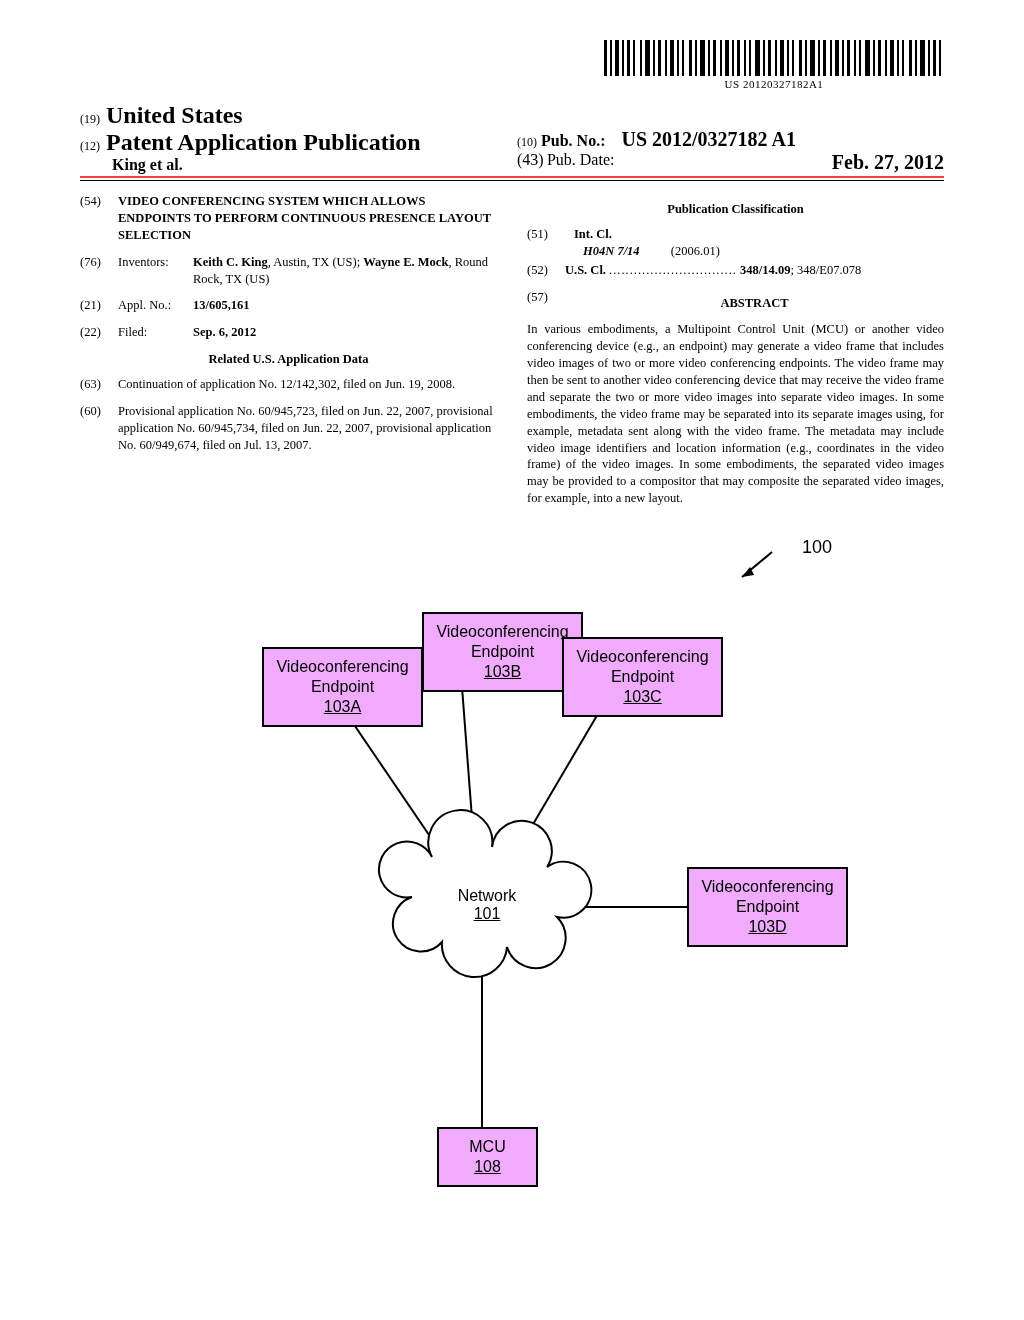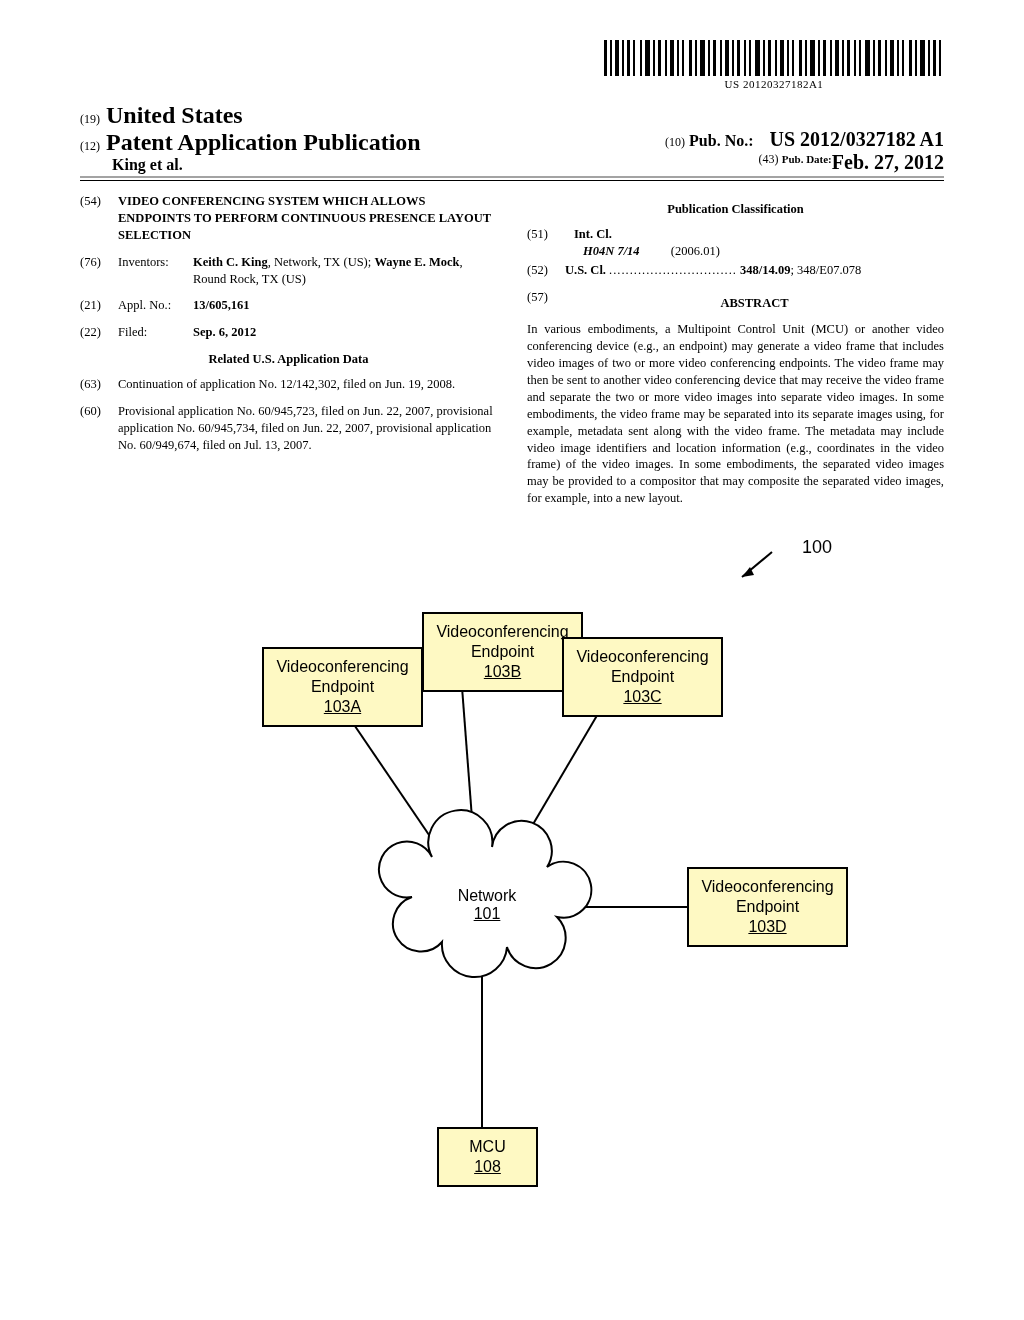--- a/index.html
+++ b/index.html
@@ -24,29 +24,29 @@
   .barcode-num {
     font-size: 11px;
     letter-spacing: 0.5px;
     text-align: center;
     margin-top: 2px;
   }
   .header-row {
     display: flex;
     justify-content: space-between;
     align-items: flex-end;
-    border-bottom: 2px solid #a3a3a3;
+    border-bottom: 2px solid #ef4444;
     padding-bottom: 2px;
   }
   .header-left {
     flex: 1;
   }
   .header-right {
     flex: 1;
-    text-align: right;
+    text-align: left;
     padding-left: 10px;
   }
   .country-line {
     font-size: 24px;
     font-weight: bold;
   }
   .country-line .prefix {
     font-size: 12px;
     font-weight: normal;
     vertical-align: baseline;
@@ -70,25 +70,25 @@
   }
   .pubno-line .prefix {
     font-size: 12px;
     font-weight: normal;
   }
   .pubno-line .value {
     font-size: 20px;
     font-weight: bold;
   }
   .pubdate-line .prefix {
-    font-size: 12px;
+    font-size: 16px;
   }
   .pubdate-line .label {
-    font-size: 11px;
-    font-weight: bold;
+    font-size: 16px;
+    font-weight: normal;
   }
   .pubdate-line .value {
     font-size: 20px;
     font-weight: bold;
     float: right;
   }
   hr.thin {
     border: none;
     border-top: 1px solid #000;
     margin: 2px 0 12px 0;
@@ -153,21 +153,21 @@
     position: relative;
     width: 700px;
     height: 700px;
     margin: 30px auto 0 auto;
     font-family: Arial, Helvetica, sans-serif;
     font-size: 16px;
   }
   .fig-box {
     position: absolute;
     border: 2px solid #000;
-    background: #fef9c3;
+    background: #f0abfc;
     text-align: center;
     padding: 8px 6px;
     line-height: 1.25;
   }
   .fig-box .ref {
     text-decoration: underline;
     display: block;
   }
   .fig-label-100 {
     position: absolute;
@@ -291,21 +291,21 @@
 
     <div class="field-row">
       <div class="field-code">(54)</div>
       <div class="field-body title-text">VIDEO CONFERENCING SYSTEM WHICH ALLOWS ENDPOINTS TO PERFORM CONTINUOUS PRESENCE LAYOUT SELECTION</div>
     </div>
 
     <div class="field-row">
       <div class="field-code">(76)</div>
       <div class="field-label">Inventors:</div>
       <div class="field-body">
-        <b>Keith C. King</b><span>, Network, TX (US); </span><b>Wayne E. Mock</b><span>, Round Rock, TX (US)</span>
+        <b>Keith C. King</b><span>, Austin, TX (US); </span><b>Wayne E. Mock</b><span>, Round Rock, TX (US)</span>
       </div>
     </div>
 
     <div class="field-row">
       <div class="field-code">(21)</div>
       <div class="field-label">Appl. No.:</div>
       <div class="field-body"><b>13/605,161</b></div>
     </div>
 
     <div class="field-row">

